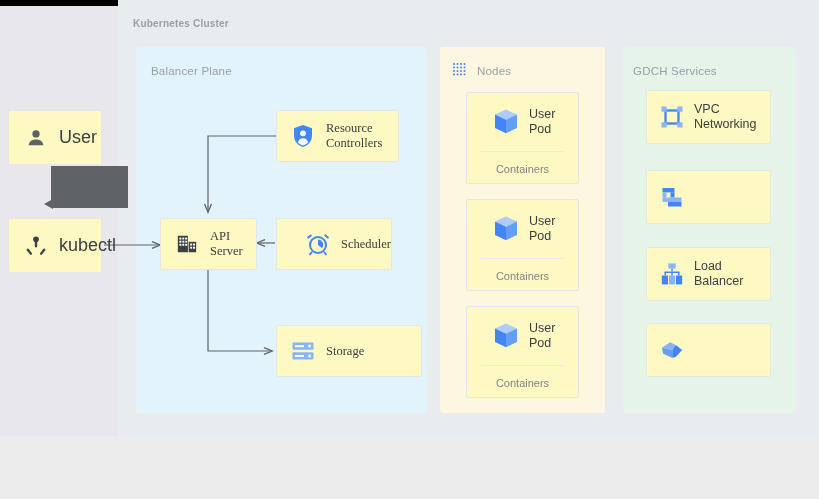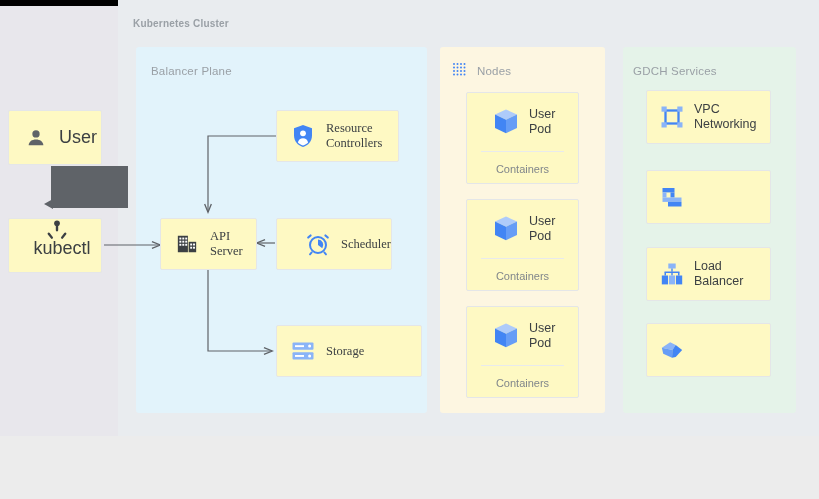--- a/index.html
+++ b/index.html
@@ -191,21 +191,21 @@
   <div class="card actor" style="top:110px;">
     <span class="ico">
       <svg width="22" height="22" viewBox="0 0 24 24" fill="#5F6368">
         <circle cx="12" cy="7.5" r="4"></circle>
         <path d="M4 20c0-4.2 3.6-6.5 8-6.5s8 2.3 8 6.5z"></path>
       </svg>
     </span>
     <span class="lbl">User</span>
   </div>
 
-  <div class="card actor" style="top:218px;flex-direction:column;">
+  <div class="card actor" style="top:218px;">
     <span class="ico">
       <svg width="22" height="22" viewBox="0 0 24 24" fill="#3C4043">
         <circle cx="12" cy="4.6" r="3.1"></circle>
         <rect x="10.7" y="7" width="2.6" height="6.6" rx="1.2"></rect>
         <rect x="3.4" y="14.2" width="2.6" height="8" rx="1.3" transform="rotate(-38 4.7 18.2)"></rect>
         <rect x="18" y="14.2" width="2.6" height="8" rx="1.3" transform="rotate(38 19.3 18.2)"></rect>
       </svg>
     </span>
     <span class="lbl">kubectl</span>
   </div>

